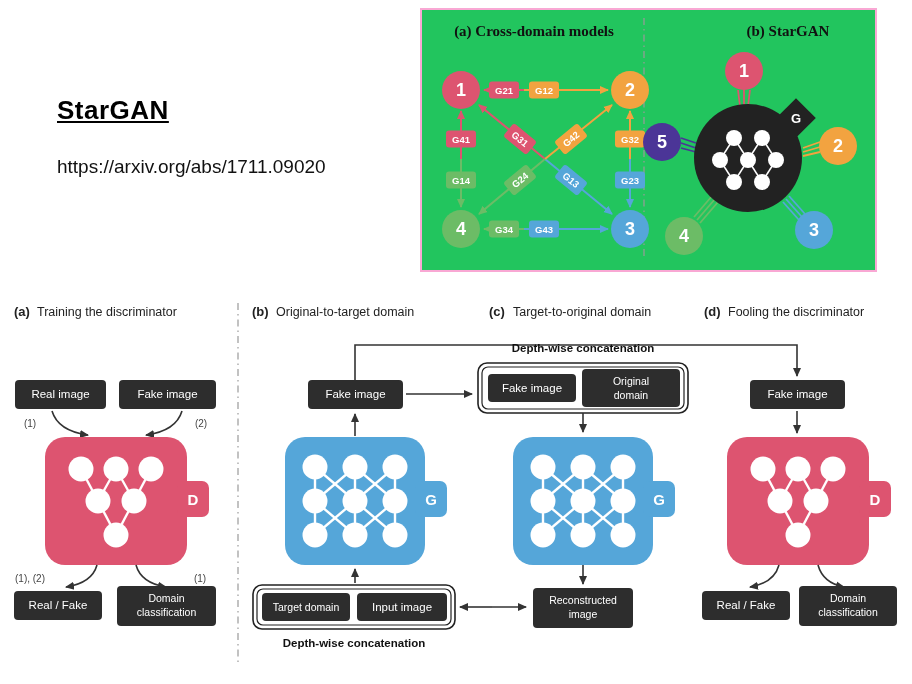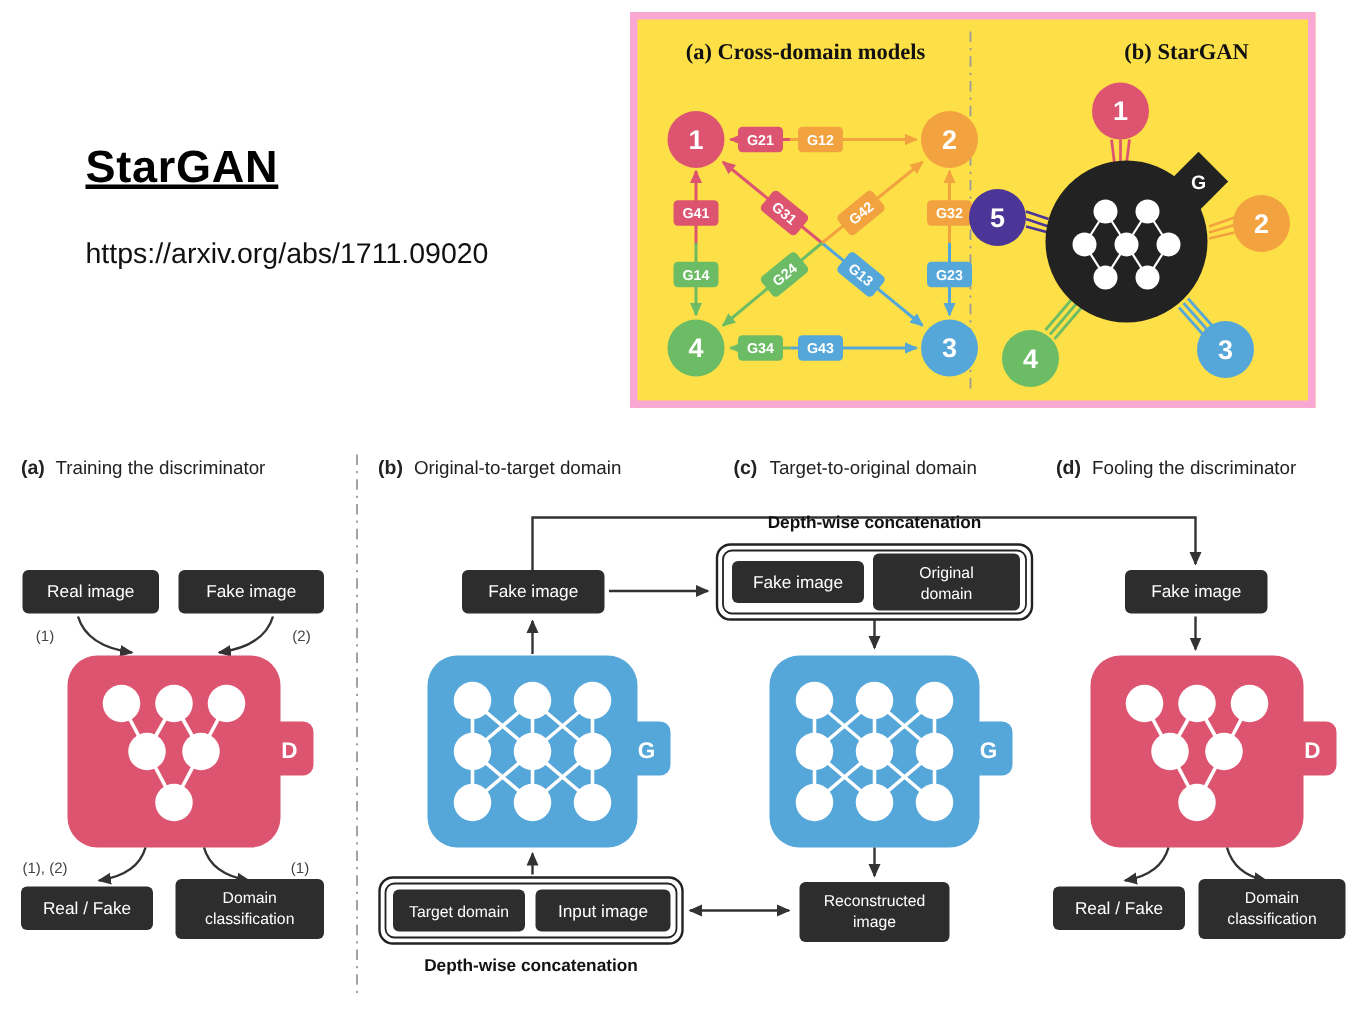--- a/index.html
+++ b/index.html
@@ -1,24 +1,24 @@
 <!DOCTYPE html>
 <html><head>
 <meta charset="utf-8">
 <style>
   * { margin:0; padding:0; box-sizing:border-box; }
   html,body { background:#fff; }
   body { width:912px; height:684px; font-family:"Liberation Sans",sans-serif; position:relative; overflow:hidden; }
   .slide { position:relative; width:912px; height:684px; background:#fff; }
 
   .title-block { position:absolute; left:57px; top:95px; }
-  .main-title { font-size:30px; font-weight:bold; color:#000; text-decoration:underline; letter-spacing:.5px; }
+  .main-title { font-size:26px; font-weight:bold; color:#000; text-decoration:underline; letter-spacing:.5px; }
   .paper-url { margin-top:30px; font-size:19px; color:#111; }
 
-  .top-figure { position:absolute; left:420px; top:8px; width:457px; height:264px; border:5px solid #f9a8d4; background:#fde047; }
+  .top-figure { position:absolute; left:420px; top:8px; width:457px; height:264px; border:2px solid #f9a8d4; background:#22c55e; }
   .top-figure svg { display:block; }
   .bottom-figure { position:absolute; left:0; top:295px; width:912px; height:385px; }
 
   svg text { font-family:"Liberation Sans",sans-serif; }
   .fig-title { font-family:"Liberation Serif",serif; font-weight:bold; font-size:15px; text-anchor:middle; fill:#111; }
   .gbox text { fill:#fff; font-size:9.5px; font-weight:bold; text-anchor:middle; }
   .node text { fill:#fff; font-size:18px; font-weight:bold; text-anchor:middle; }
   .divider { stroke:#9a9a9a; stroke-width:1.2; stroke-dasharray:7 4 1.5 4; }
   .spokes line { stroke-width:1.8; }
   .blob-lines line { stroke:#fff; stroke-width:1.5; }

